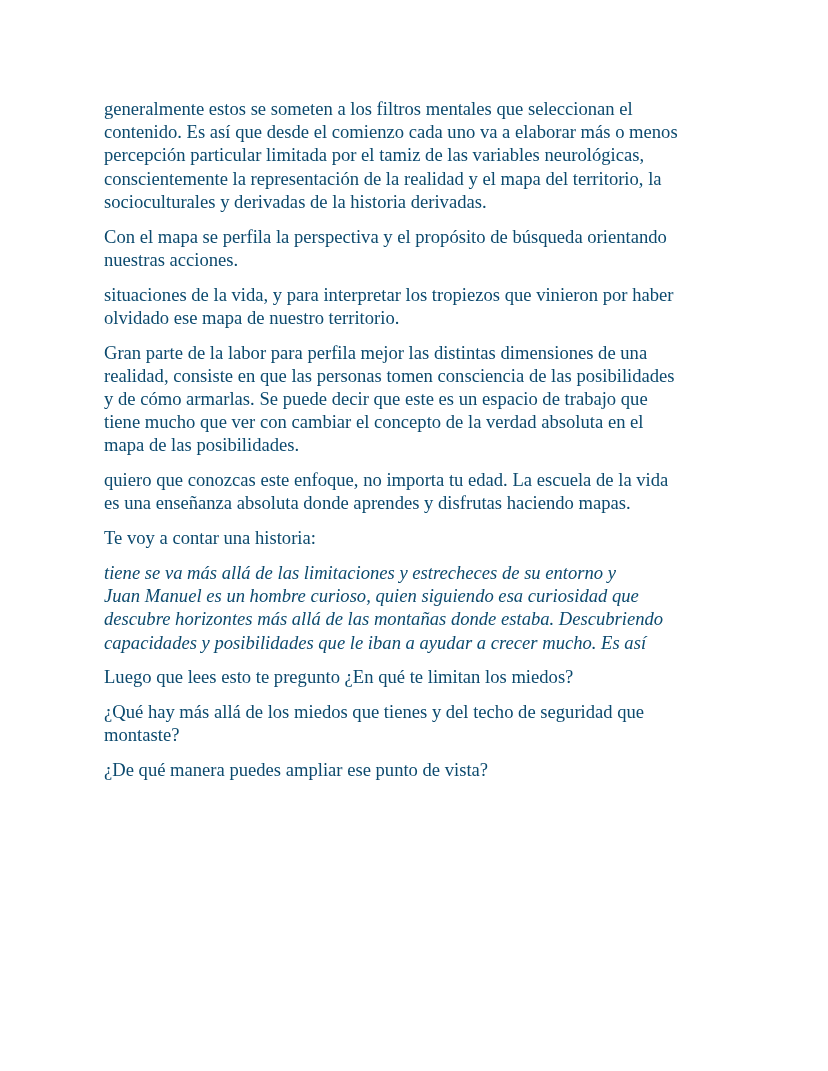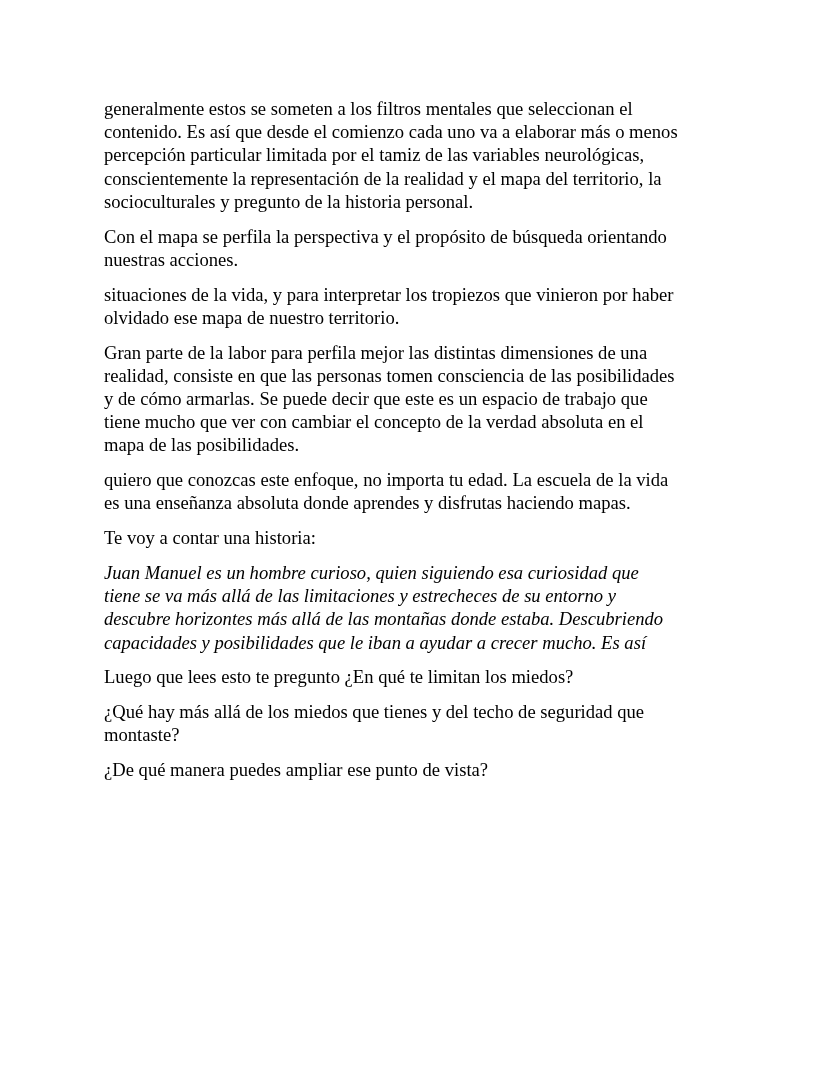--- a/index.html
+++ b/index.html
@@ -14,21 +14,21 @@
       overflow: hidden;
     }
     .page {
       position: absolute;
       left: 104px;
       top: 97px;
       width: 640px;
       font-family: "Liberation Serif", "DejaVu Serif", serif;
       font-size: 18.6px;
       line-height: 23.2px;
-      color: #000000;
+      color: #0c4a6e;
     }
     .para {
       margin: 0 0 11.6px 0;
       white-space: nowrap;
     }
     .para.italic {
       font-style: italic;
     }
     .line {
       display: block;
@@ -37,21 +37,21 @@
 </head>
 <body>
 
 <div class="page">
 
   <p class="para">
     <span class="line">generalmente estos se someten a los filtros mentales que seleccionan el</span>
     <span class="line">contenido. Es así que desde el comienzo cada uno va a elaborar más o menos</span>
     <span class="line">percepción particular limitada por el tamiz de las variables neurológicas,</span>
     <span class="line">conscientemente la representación de la realidad y el mapa del territorio, la</span>
-    <span class="line">socioculturales y pregunto de la historia personal.</span>
+    <span class="line">socioculturales y derivadas de la historia derivadas.</span>
   </p>
 
   <p class="para">
     <span class="line">Con el mapa se perfila la perspectiva y el propósito de búsqueda orientando</span>
     <span class="line">nuestras acciones.</span>
   </p>
 
   <p class="para">
     <span class="line">situaciones de la vida, y para interpretar los tropiezos que vinieron por haber</span>
     <span class="line">olvidado ese mapa de nuestro territorio.</span>
@@ -68,22 +68,22 @@
   <p class="para">
     <span class="line">quiero que conozcas este enfoque, no importa tu edad. La escuela de la vida</span>
     <span class="line">es una enseñanza absoluta donde aprendes y disfrutas haciendo mapas.</span>
   </p>
 
   <p class="para">
     <span class="line">Te voy a contar una historia:</span>
   </p>
 
   <p class="para italic">
+    <span class="line">tiene se va más allá de las limitaciones y estrecheces de su entorno y</span>
     <span class="line">Juan Manuel es un hombre curioso, quien siguiendo esa curiosidad que</span>
-    <span class="line">tiene se va más allá de las limitaciones y estrecheces de su entorno y</span>
     <span class="line">descubre horizontes más allá de las montañas donde estaba. Descubriendo</span>
     <span class="line">capacidades y posibilidades que le iban a ayudar a crecer mucho. Es así</span>
   </p>
 
   <p class="para">
     <span class="line">Luego que lees esto te pregunto ¿En qué te limitan los miedos?</span>
   </p>
 
   <p class="para">
     <span class="line">¿Qué hay más allá de los miedos que tienes y del techo de seguridad que</span>

